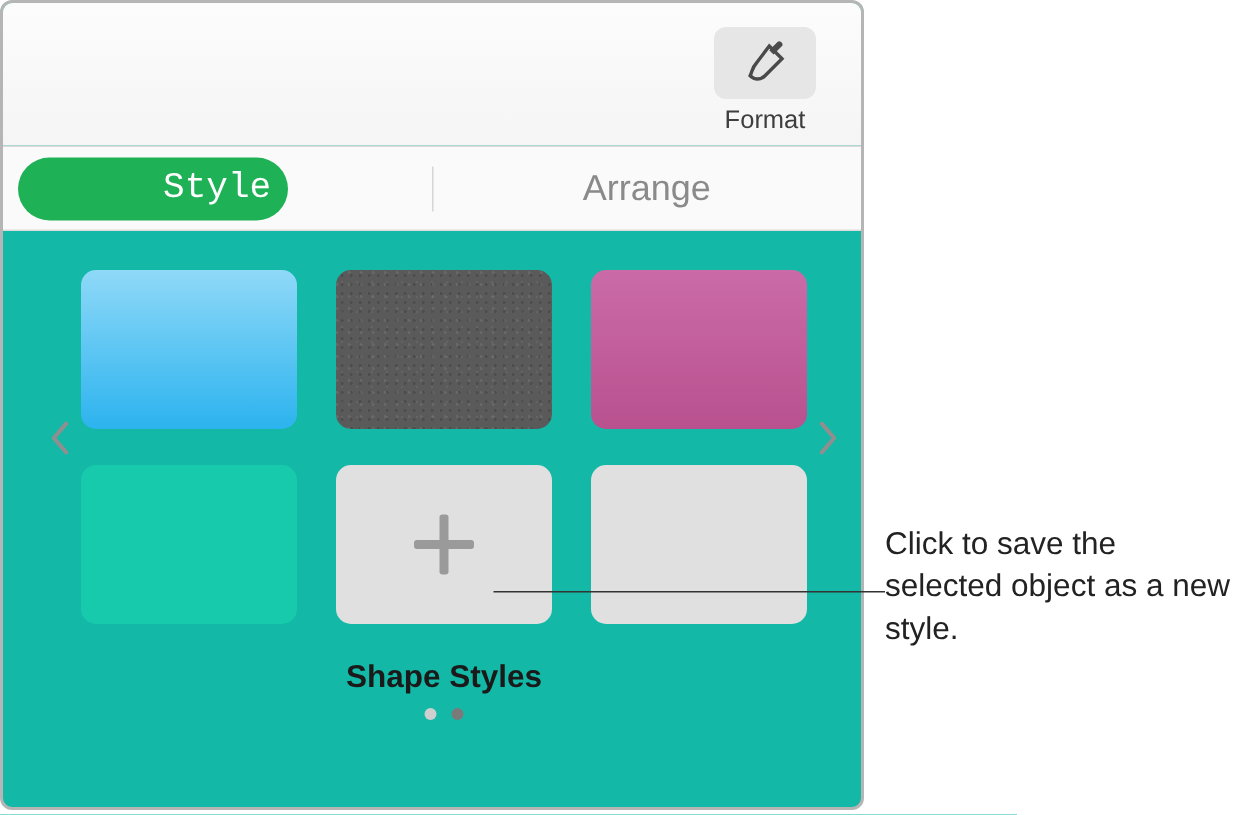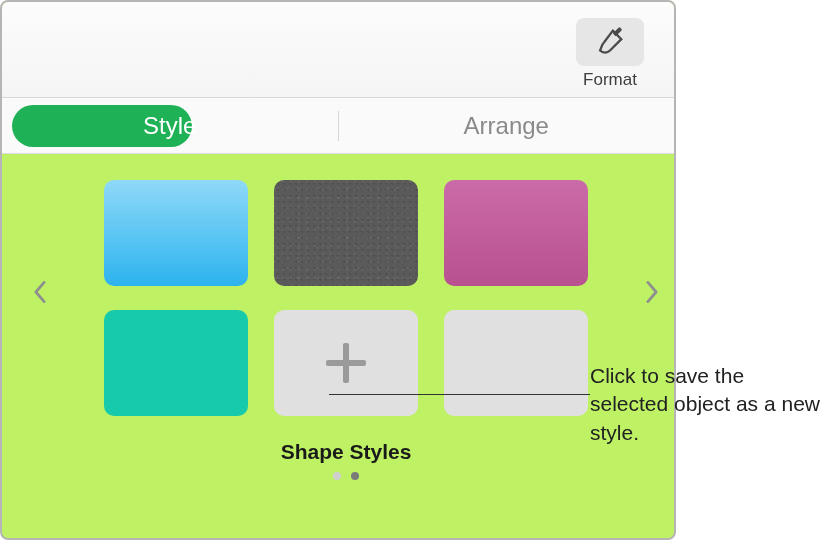--- a/index.html
+++ b/index.html
@@ -8,26 +8,26 @@
       padding: 0;
     }
     body {
       font-family: -apple-system, BlinkMacSystemFont, "Helvetica Neue", sans-serif;
       background: #ffffff;
       width: 830px;
       height: 543px;
       position: relative;
     }
     .panel {
-      width: 676px;
+      width: 576px;
       height: 540px;
       border: 2px solid #b5b5b5;
       border-radius: 8px;
       overflow: hidden;
-      background: #bef264;
+      background: #14b8a6;
       position: relative;
     }
     .toolbar {
       height: 96px;
       background: linear-gradient(#fcfcfc, #f5f5f5);
       border-bottom: 1px solid #d9d9d9;
       display: flex;
       justify-content: flex-end;
       align-items: center;
       padding-right: 14px;
@@ -71,20 +71,21 @@
       display: flex;
       align-items: center;
       justify-content: center;
       font-size: 24px;
       color: #8a8a8a;
       cursor: pointer;
       position: relative;
     }
     .tab.active {
       color: #ffffff;
+      font-family: Liberation Mono, monospace;
     }
     .tab-pill {
       position: absolute;
       left: 10px;
       top: 7px;
       width: 180px;
       height: 42px;
       background: #1fb155;
       border-radius: 21px;
       z-index: 0;
@@ -189,21 +190,21 @@
     .dot {
       width: 8px; height: 8px; border-radius: 50%;
       background: #cfcfcf;
     }
     .dot.active {
       background: #7a7a7a;
     }
     .callout {
       position: absolute;
       left: 590px;
-      top: 362px;
+      top: 349px;
       font-size: 21px;
       color: #222;
       line-height: 1.35;
       width: 230px;
     }
     .callout-line {
       position: absolute;
       left: 329px;
       top: 394px;
       width: 261px;

